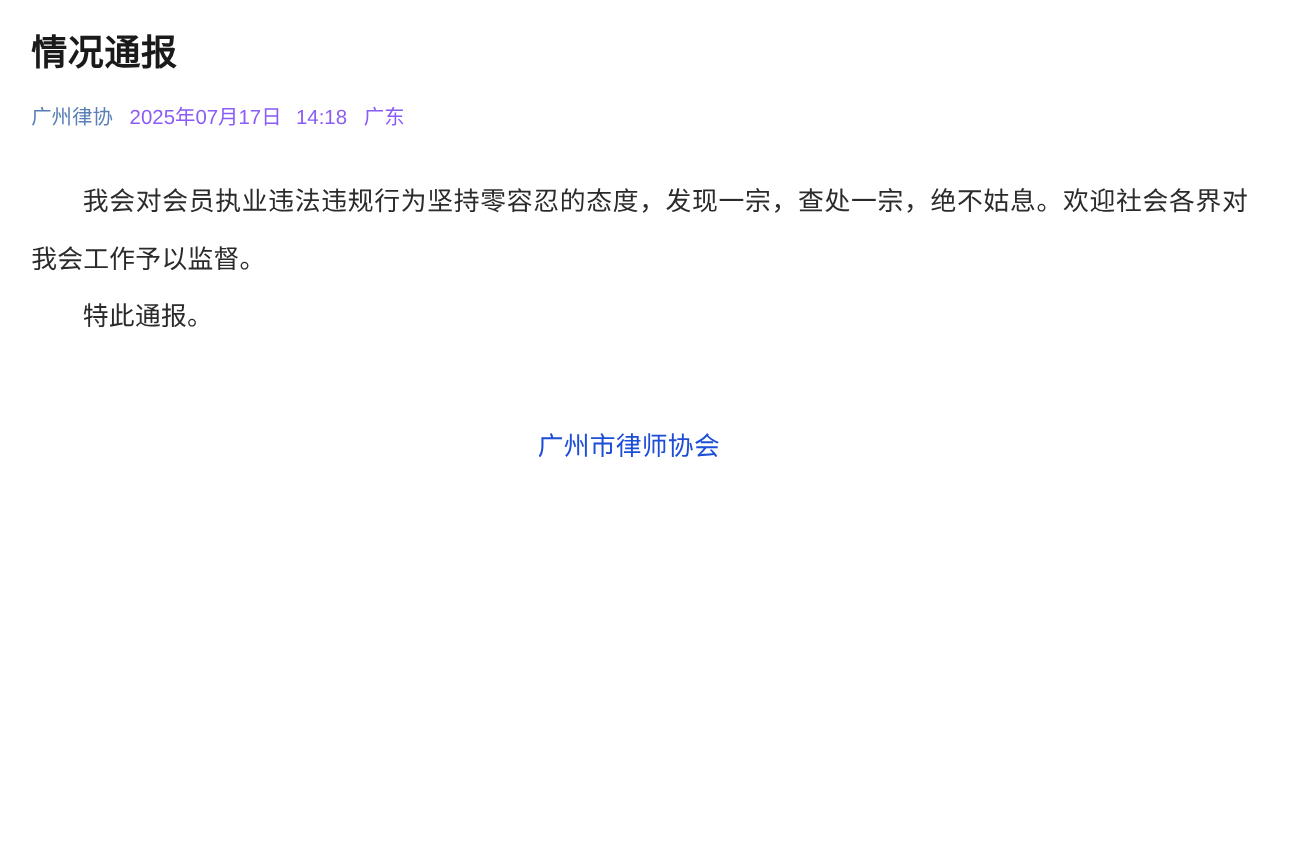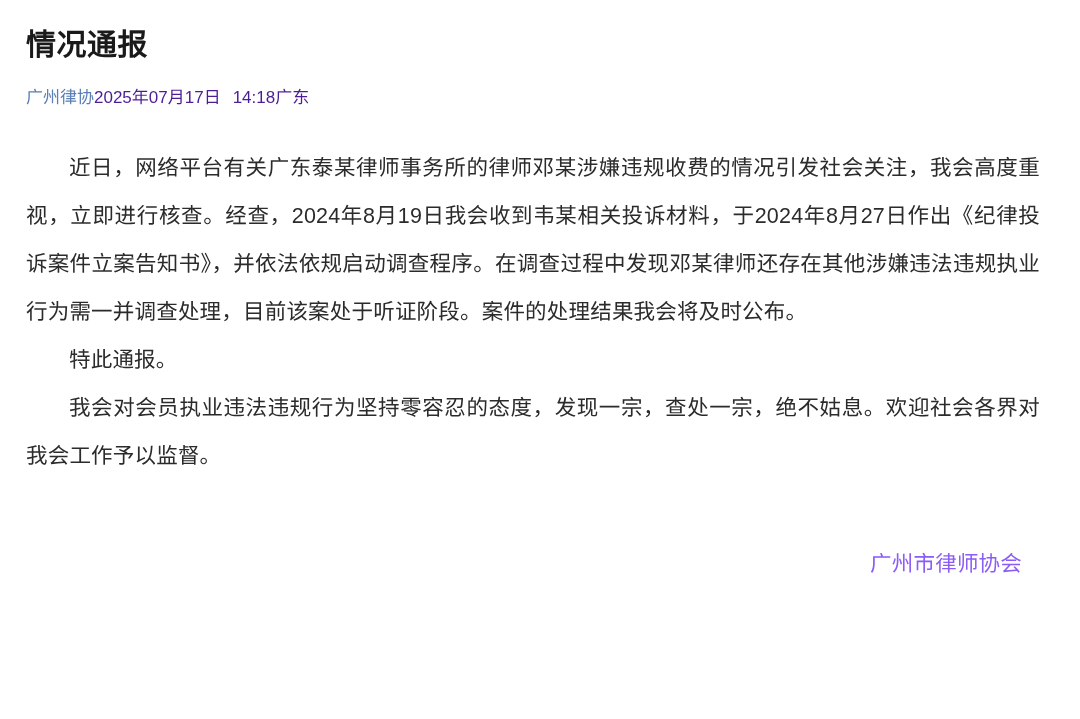--- a/index.html
+++ b/index.html
@@ -26,31 +26,32 @@
     font-weight: 700;
     line-height: 42px;
     color: #1a1a1a;
     letter-spacing: 0.5px;
     margin: 6px 0 0 0;
   }
   .meta-row {
     margin-top: 20px;
     display: flex;
     align-items: baseline;
+    gap: 14px;
     font-size: 17px;
     line-height: 24px;
     white-space: nowrap;
   }
   .meta-author {
     color: #5a7fb5;
   }
   .meta-date,
   .meta-time,
   .meta-location {
-    color: #4c1d95;
+    color: #8b5cf6;
   }
   .meta-datetime {
     color: #9a9a9a;
     display: flex;
     gap: 12px;
   }
   .article-body {
     margin-top: 34px;
   }
   .para {
@@ -58,24 +59,24 @@
     line-height: 48px;
     color: #2b2b2b;
     text-align: justify;
     text-justify: inter-ideograph;
     text-indent: 2em;
     margin: 0;
     letter-spacing: 0.2px;
   }
   .signature {
     margin-top: 64px;
-    text-align: right;
+    text-align: center;
     font-size: 21.5px;
     line-height: 40px;
-    color: #8b5cf6;
+    color: #1d4ed8;
     padding-right: 18px;
   }
   .signature div {
     letter-spacing: 0.2px;
   }
 </style>
 </head>
 <body>
 
 <div class="page">
@@ -85,22 +86,21 @@
   <div class="meta-row">
     <span class="meta-author">广州律协</span>
     <span class="meta-datetime">
       <span class="meta-date">2025年07月17日</span>
       <span class="meta-time">14:18</span>
     </span>
     <span class="meta-location">广东</span>
   </div>
 
   <div class="article-body">
-    <p class="para">近日，网络平台有关广东泰某律师事务所的律师邓某涉嫌违规收费的情况引发社会关注，我会高度重视，立即进行核查。经查，2024年8月19日我会收到韦某相关投诉材料，于2024年8月27日作出《纪律投诉案件立案告知书》，并依法依规启动调查程序。在调查过程中发现邓某律师还存在其他涉嫌违法违规执业行为需一并调查处理，目前该案处于听证阶段。案件的处理结果我会将及时公布。</p>
+    <p class="para">我会对会员执业违法违规行为坚持零容忍的态度，发现一宗，查处一宗，绝不姑息。欢迎社会各界对我会工作予以监督。</p>
     <p class="para">特此通报。</p>
-    <p class="para">我会对会员执业违法违规行为坚持零容忍的态度，发现一宗，查处一宗，绝不姑息。欢迎社会各界对我会工作予以监督。</p>
   </div>
 
   <div class="signature">
     <div>广州市律师协会</div>
   </div>
 
 </div>
 
 </body></html>

